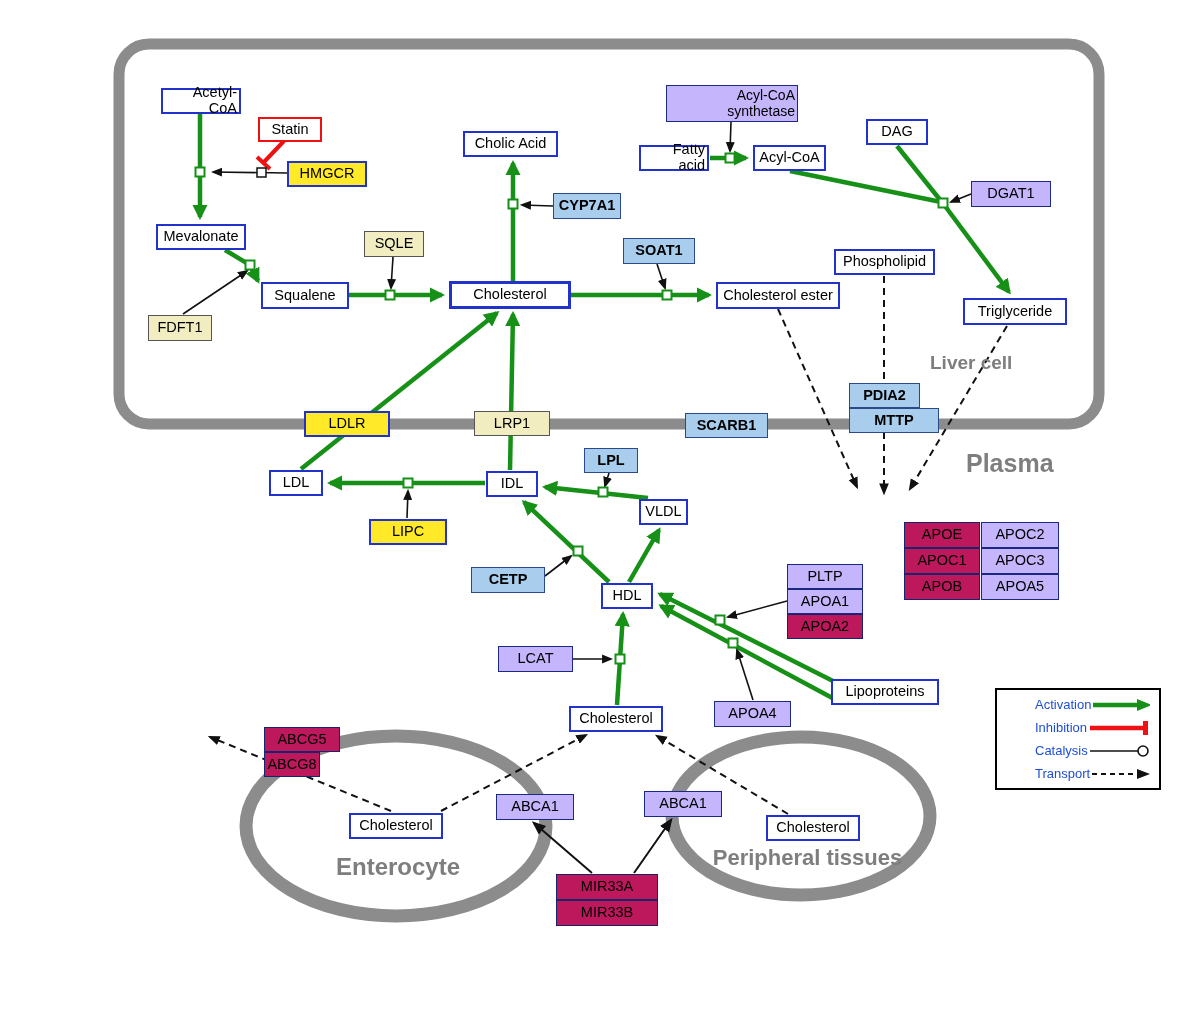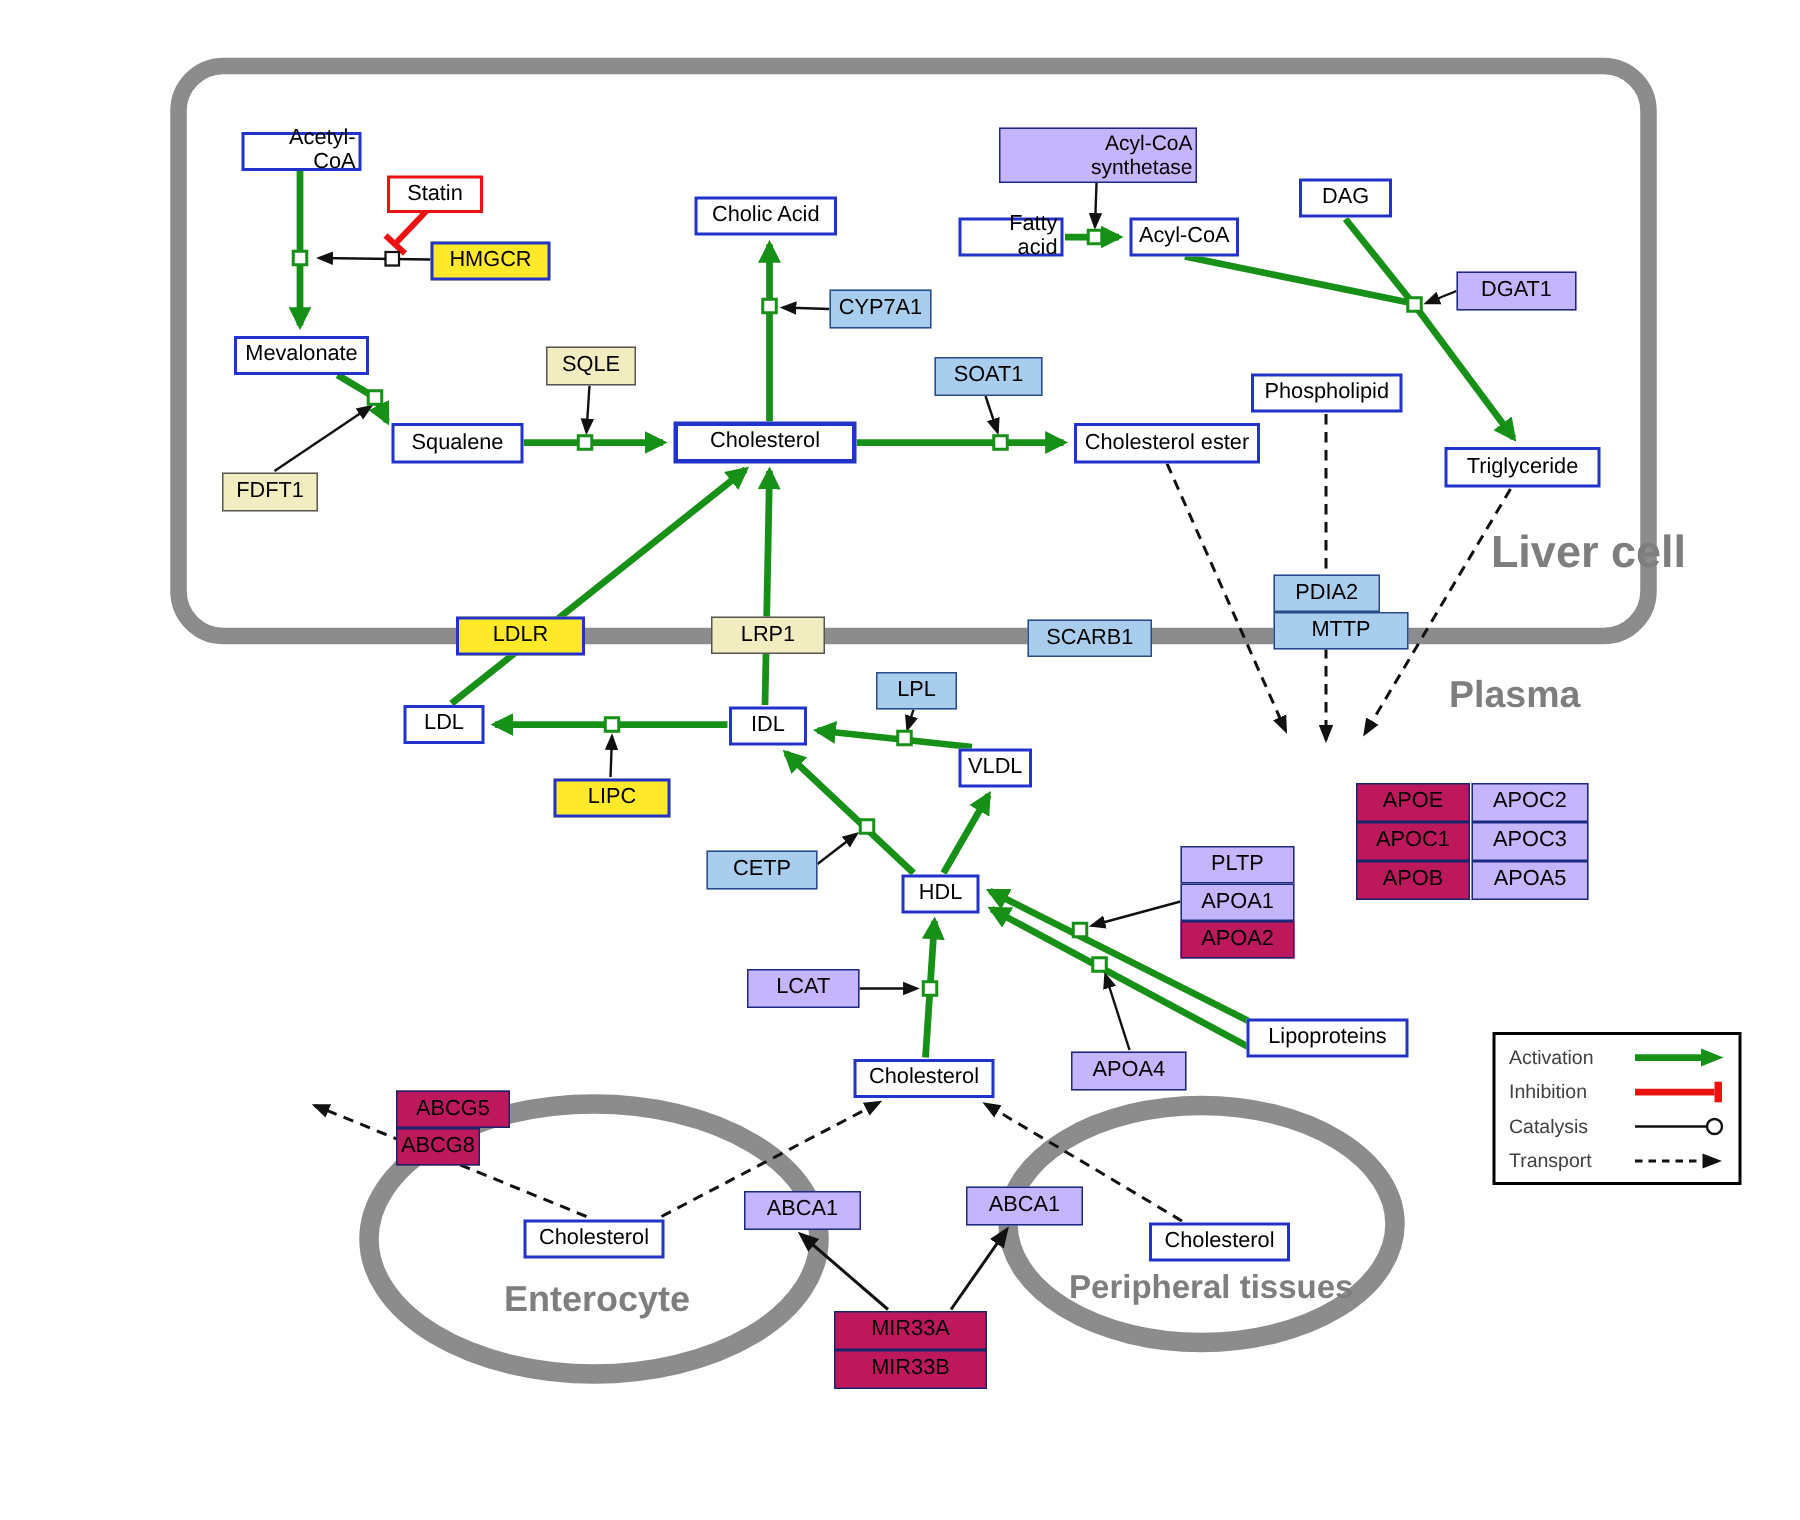--- a/index.html
+++ b/index.html
@@ -12,33 +12,33 @@
     position:absolute; box-sizing:border-box; z-index:2;
     display:flex; align-items:center; justify-content:center;
     font-size:14.5px; line-height:1.08; color:#000; text-align:right;
     background:#fff; padding:1px 2px; cursor:default;
   }
   .n-white   { border:2px solid #2233cc; }
   .n-main    { border:3px solid #2233cc; }
   .n-red     { border:2px solid #ee1111; }
   .n-yellow  { background:#ffe928; border:2px solid #2233cc; }
   .n-pale    { background:#f1edc1; border:1.5px solid #555; }
-  .n-ltblue  { background:#a9cdec; border:1.5px solid #2a4a8a; }
+  .n-ltblue  { background:#a9cdec; border:1.5px solid #2a4a8a;font-weight:bold; }
   .n-blue    { background:#c4b5fd; border:1.5px solid #1b2a80; }
   .n-dkblue  { background:#be185d; border:1.5px solid #16246e; }
   .region-label {
     position:absolute; z-index:3; color:#7e7e7e; font-weight:bold;
   }
   .legend {
     position:absolute; left:995px; top:688px; width:166px; height:102px;
     background:#fff; border:2px solid #000; box-sizing:border-box; z-index:3;
     padding:7px 9px; display:flex; flex-direction:column; justify-content:space-between;
   }
   .legend-row { display:flex; align-items:center; justify-content:space-between;
-    font-size:13px; color:#404040; }
+    font-size:13px; color:#1d4ed8;margin-left:29px; }
 </style>
 </head>
 <body>
 
 <div class="canvas">
 
   <svg class="layer" width="1200" height="1013">
     <defs>
       <marker id="ag" viewBox="0 0 10 10" refX="8" refY="5" markerWidth="3.4" markerHeight="3.4" orient="auto">
         <path d="M0,0 L10,5 L0,10 z" fill="#169016"></path>
@@ -119,21 +119,21 @@
       <rect x="938.5" y="198.5" width="9" height="9"></rect>
       <rect x="403.5" y="478.5" width="9" height="9"></rect>
       <rect x="598.5" y="487.5" width="9" height="9"></rect>
       <rect x="573.5" y="546.5" width="9" height="9"></rect>
       <rect x="715.5" y="615.5" width="9" height="9"></rect>
       <rect x="728.5" y="638.5" width="9" height="9"></rect>
       <rect x="615.5" y="654.5" width="9" height="9"></rect>
     </g>
   </svg>
 
-  <div class="region-label" style="left:974px;top:352px;width:150px;font-size:30px;text-align:right">Liver cell</div>
+  <div class="region-label" style="left:930px;top:352px;width:150px;font-size:19px;">Liver cell</div>
   <div class="region-label" style="left:966px;top:449px;font-size:25px">Plasma</div>
   <div class="region-label" style="left:332px;top:853px;width:132px;font-size:24px;text-align:center">Enterocyte</div>
   <div class="region-label" style="left:705px;top:845px;width:205px;font-size:22px;text-align:center">Peripheral tissues</div>
 
   <div class="node n-white" style="left:161px;top:88px;width:80px;height:26px">Acetyl-CoA</div>
   <div class="node n-red" style="left:258px;top:117px;width:64px;height:25px">Statin</div>
   <div class="node n-yellow" style="left:287px;top:161px;width:80px;height:26px">HMGCR</div>
   <div class="node n-white" style="left:156px;top:224px;width:90px;height:26px">Mevalonate</div>
   <div class="node n-pale" style="left:148px;top:315px;width:64px;height:26px">FDFT1</div>
   <div class="node n-white" style="left:261px;top:282px;width:88px;height:27px">Squalene</div>

